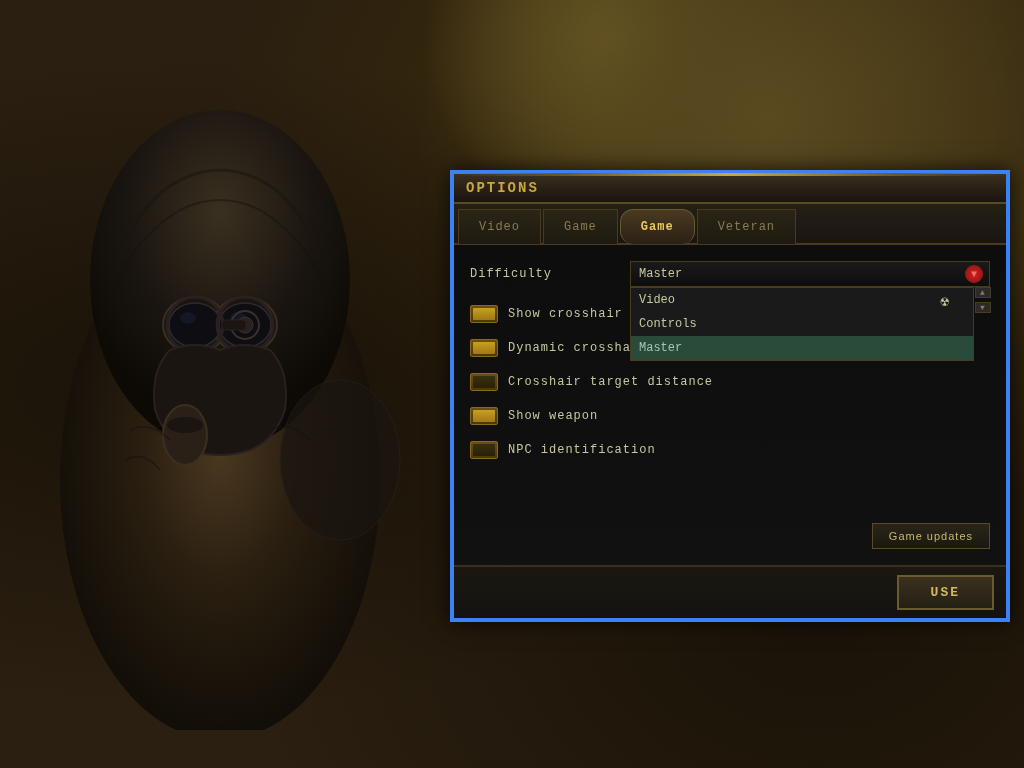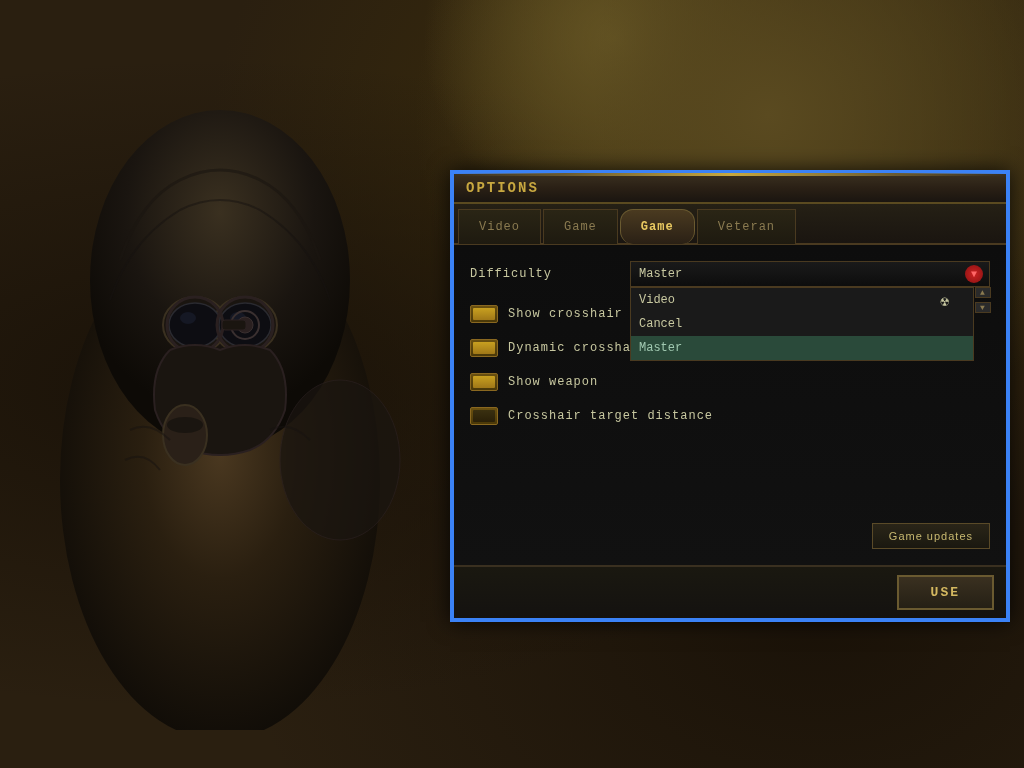--- a/index.html
+++ b/index.html
@@ -410,21 +410,21 @@
         </div>
 
         <div class="dropdown-list-wrapper">
           <div class="dropdown-list">
             <div class="dropdown-item">
               <span>Video</span>
               
               <span style="position:absolute; right:24px; font-size:14px;">☢</span>
             </div>
             <div class="dropdown-item">
-              <span>Cancel</span>
+              <span>Controls</span>
             </div>
             <div class="dropdown-item selected">
               <span>Master</span>
             </div>
           </div>
 
           <div class="dropdown-scrollbar">
             <div class="scrollbar-arrow">▲</div>
             <div class="scrollbar-thumb"></div>
             <div class="scrollbar-arrow">▼</div>
@@ -441,33 +441,39 @@
     </div>
 
     <div class="option-row">
       <div class="toggle-btn">
         <div class="toggle-inner"></div>
       </div>
       <span class="option-label">Dynamic crosshair</span>
     </div>
 
     <div class="option-row">
+      <div class="toggle-btn off">
+        <div class="toggle-inner"></div>
+      </div>
+      <span class="option-label">Crosshair target distance</span>
+    </div>
+
+    <div class="option-row">
       <div class="toggle-btn">
         <div class="toggle-inner"></div>
       </div>
       <span class="option-label">Show weapon</span>
     </div>
 
     <div class="option-row">
       <div class="toggle-btn off">
         <div class="toggle-inner"></div>
       </div>
-      <span class="option-label">Crosshair target distance</span>
-    </div>
-
+      <span class="option-label">NPC identification</span>
+    </div>
 
     <button class="game-updates-btn">Game updates</button>
   </div>
 
   <div class="dialog-footer">
     <button class="footer-btn btn-use">Use</button>
   </div>
 </div>
 
 </body></html>

